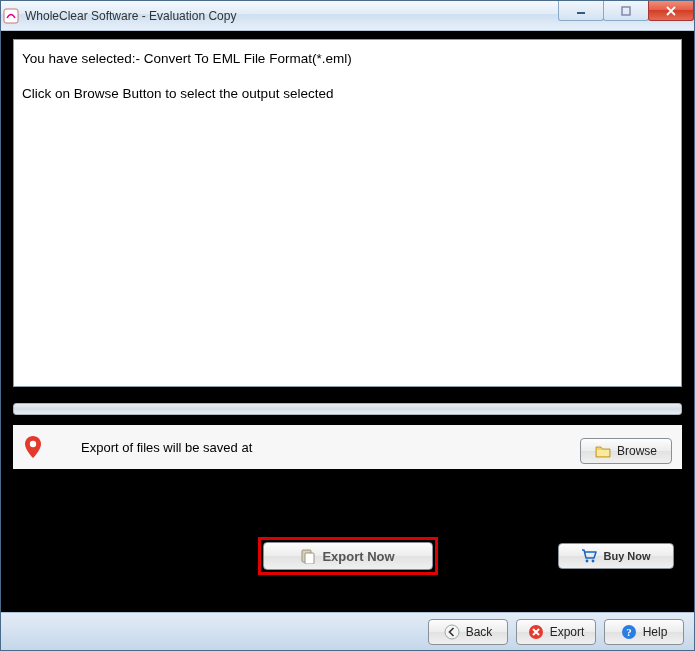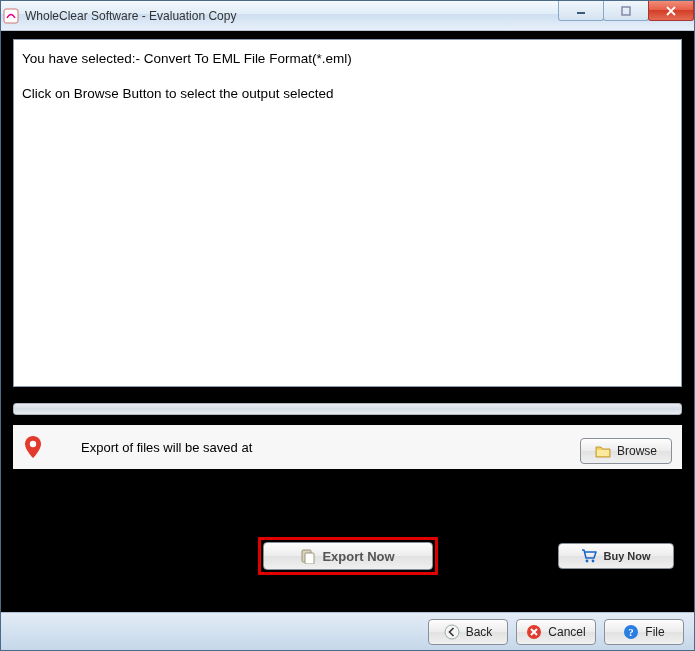--- a/index.html
+++ b/index.html
@@ -229,26 +229,26 @@
       </span>
       <span>Back</span>
     </button>
     <button class="btn">
       <span class="ico">
         <svg viewBox="0 0 16 16" width="16" height="16">
           <circle cx="8" cy="8" r="7" fill="#e43b2f"></circle>
           <path d="M5 5 L11 11 M11 5 L5 11" stroke="#fff" stroke-width="2"></path>
         </svg>
       </span>
-      <span>Cancel</span>
+      <span>Export</span>
     </button>
     <button class="btn">
       <span class="ico">
         <svg viewBox="0 0 16 16" width="16" height="16">
           <circle cx="8" cy="8" r="7" fill="#2a7de1"></circle>
           <text x="8" y="12" text-anchor="middle" font-size="11" fill="#fff" font-family="Georgia" font-weight="bold">?</text>
         </svg>
       </span>
-      <span>File</span>
+      <span>Help</span>
     </button>
   </div>
 
 </div>
 
 </body></html>

